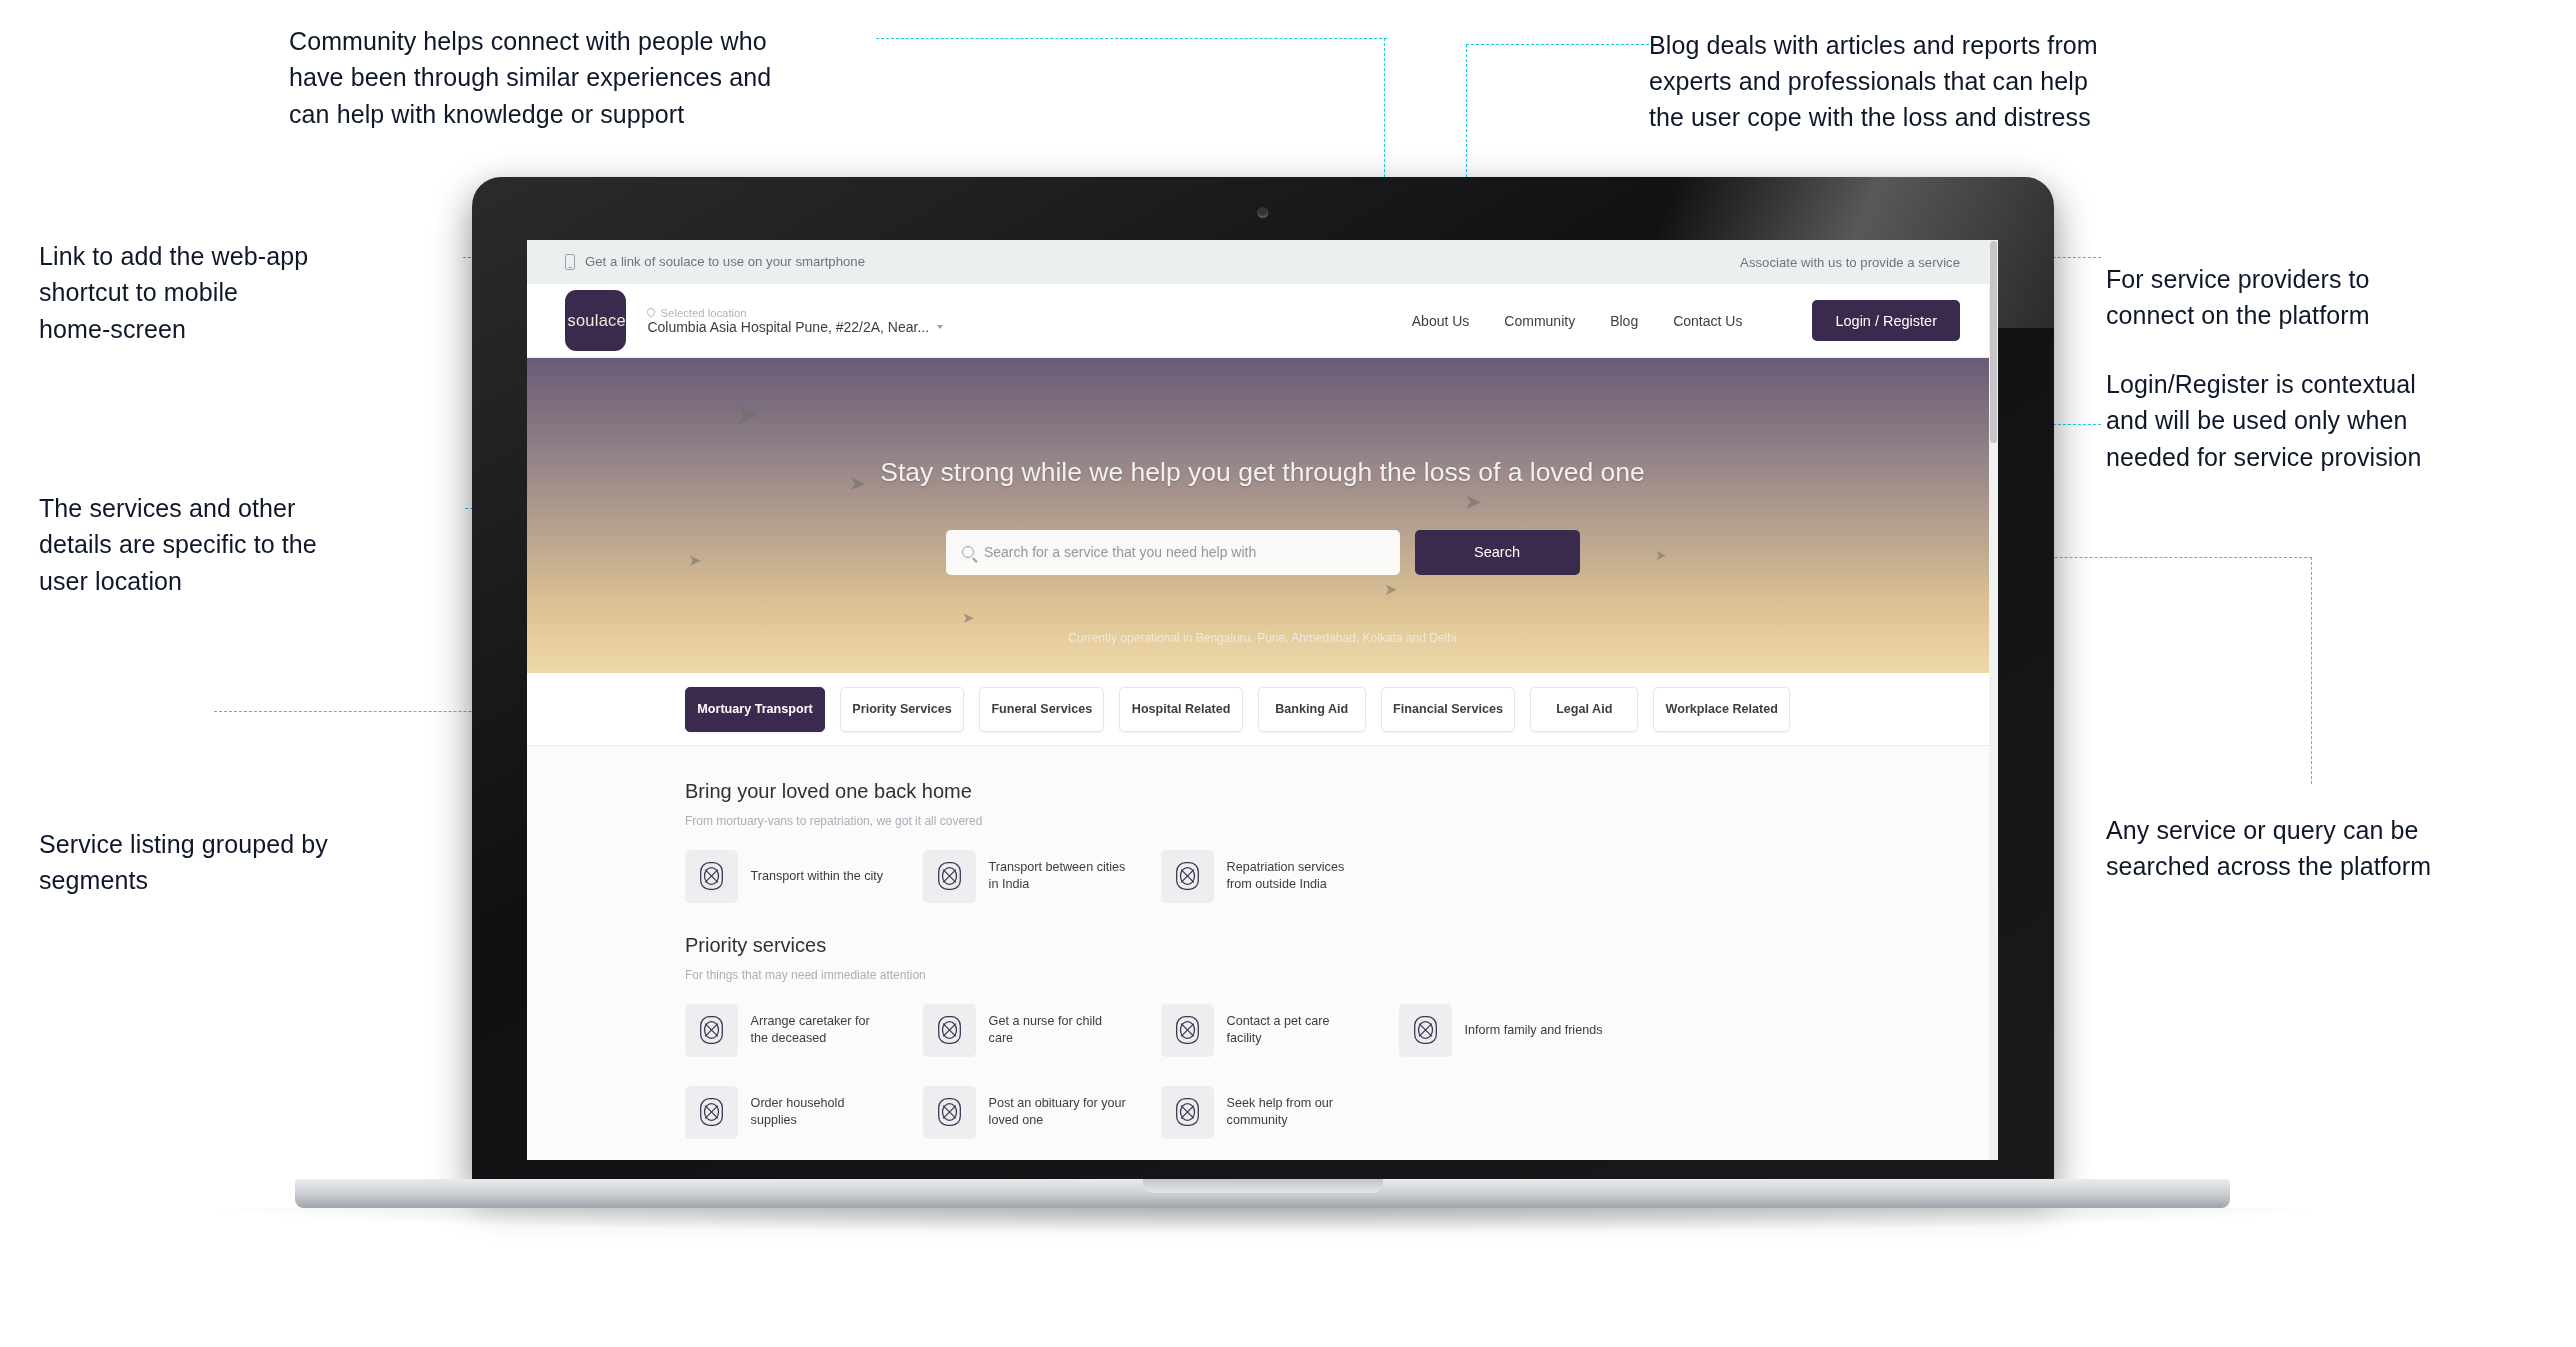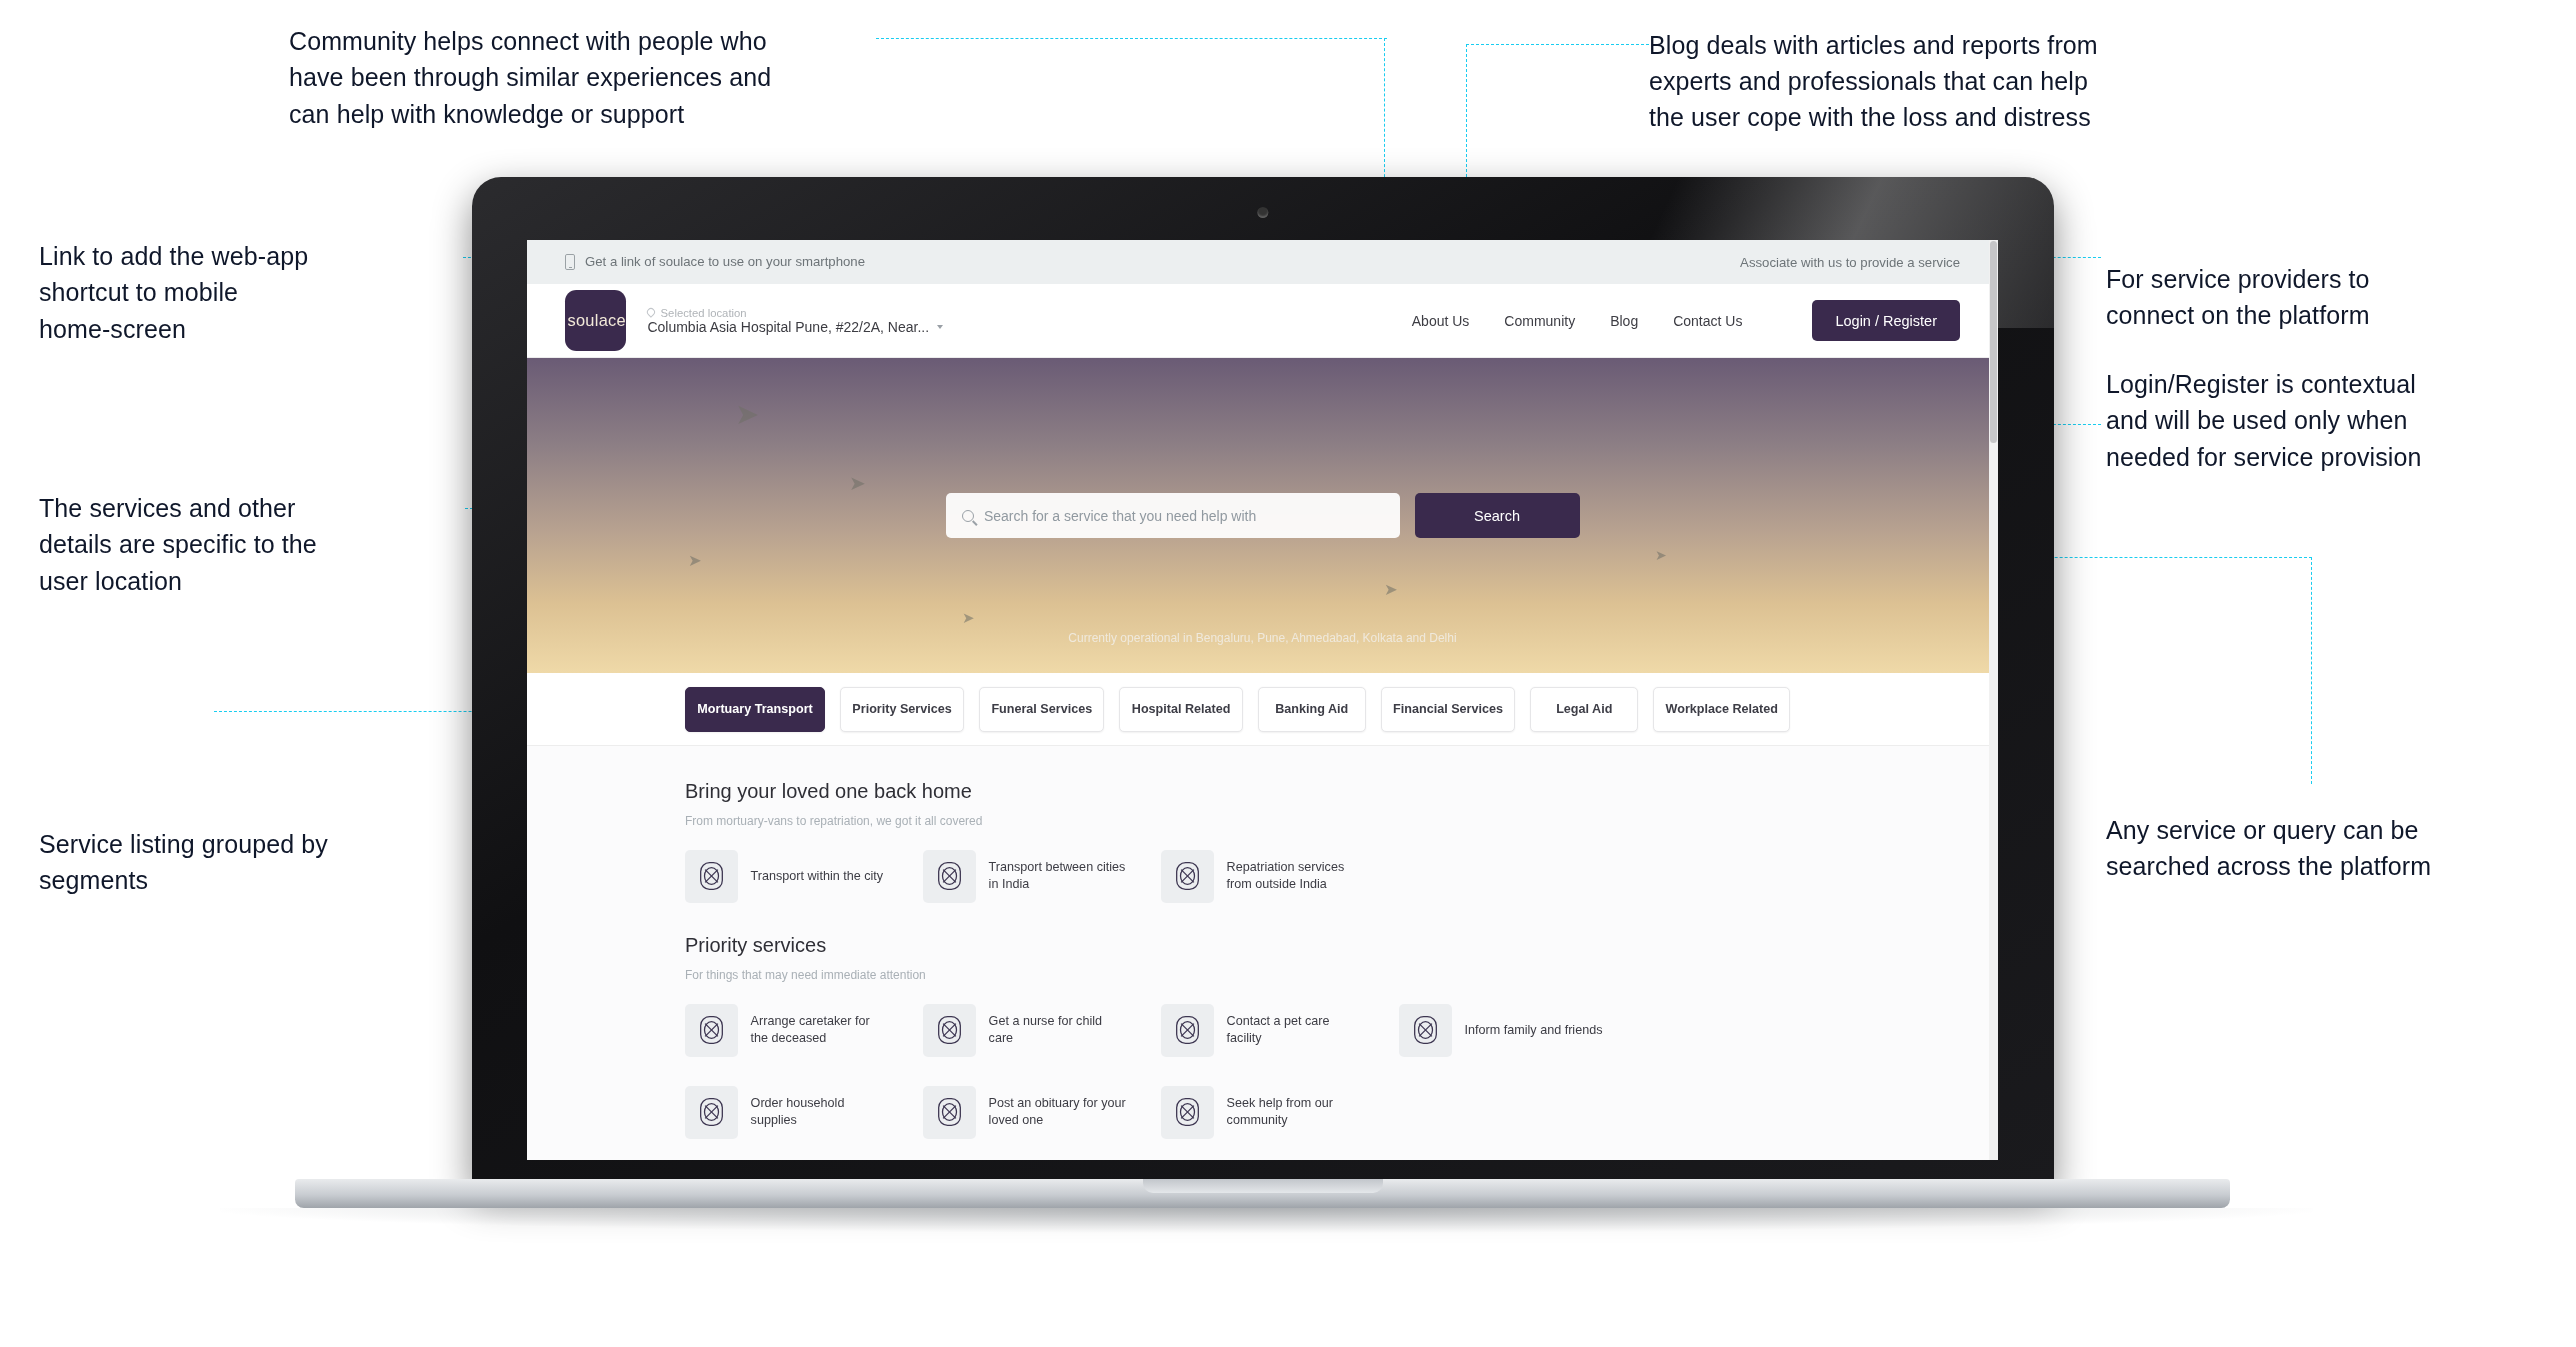--- a/index.html
+++ b/index.html
@@ -262,20 +262,21 @@
 
         <div class="hero">
           <div class="bird" style="left:208px; top:39px; font-size:29px;">➤</div>
           <div class="bird" style="left:322px; top:113px; font-size:20px;">➤</div>
           <div class="bird" style="left:161px; top:193px; font-size:16.4px;">➤</div>
           <div class="bird" style="left:435px; top:251px; font-size:15px;">➤</div>
           <div class="bird" style="left:937px; top:131px; font-size:21.4px;">➤</div>
           <div class="bird" style="left:857px; top:222px; font-size:16.4px;">➤</div>
           <div class="bird" style="left:1128px; top:189px; font-size:14px;">➤</div>
 
+          <div class="hero-title">Stay strong while we help you get through the loss of a loved one</div>
           <div class="hero-searchrow">
             <div class="search-wrap">
               <span class="mag"></span>
               <input type="text" placeholder="Search for a service that you need help with" style="">
             </div>
             <button class="search-btn">Search</button>
           </div>
           <div class="hero-note">Currently operational in Bengaluru, Pune, Ahmedabad, Kolkata and Delhi</div>
         </div>
 

